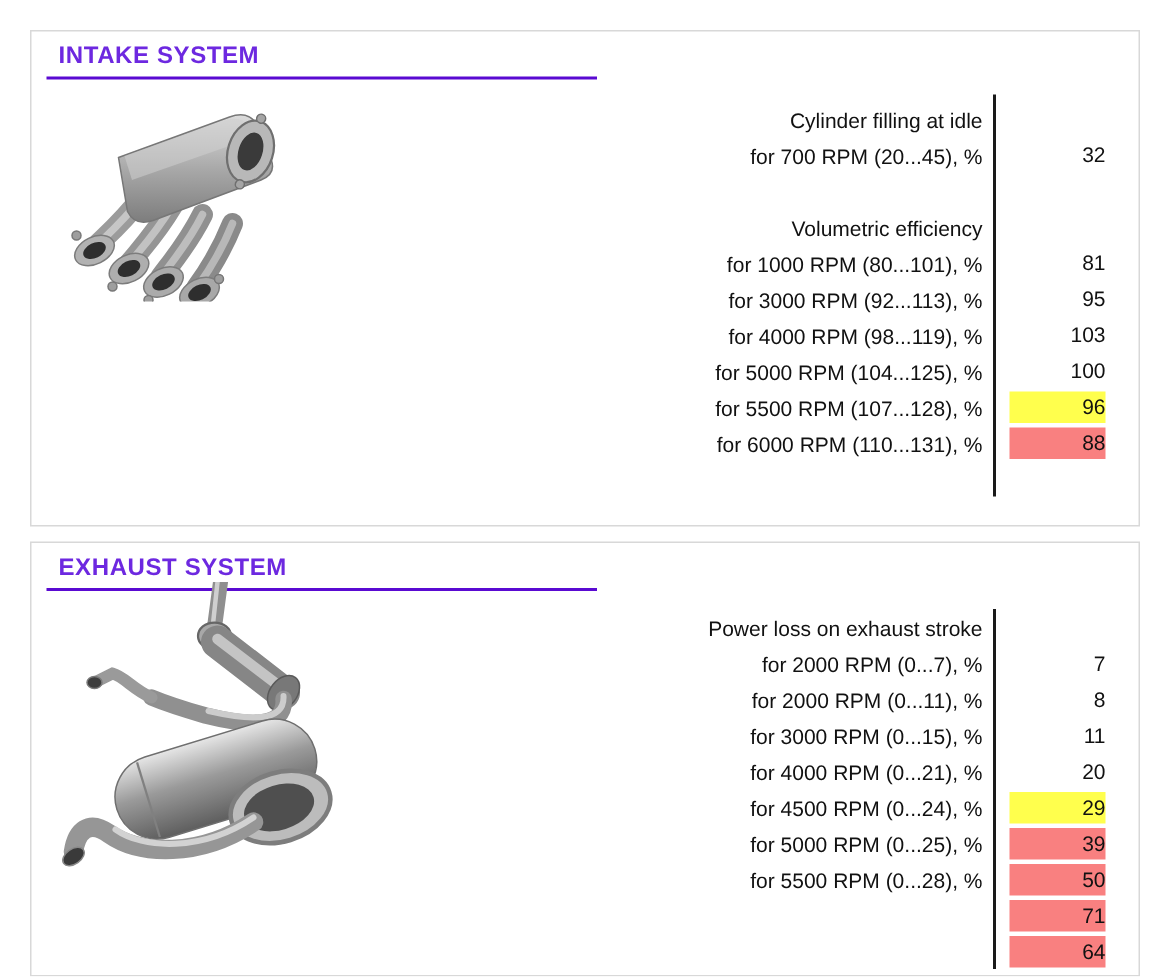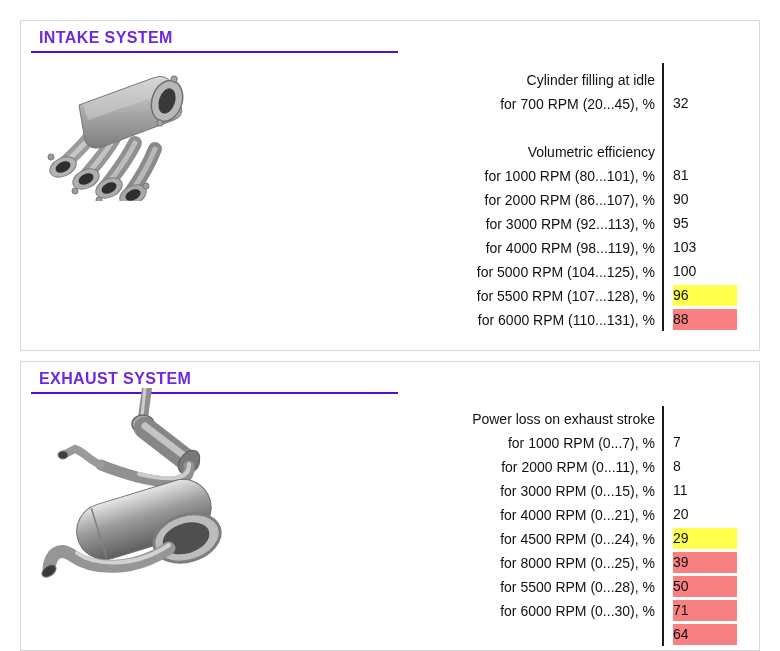--- a/index.html
+++ b/index.html
@@ -41,21 +41,21 @@
 
   .row { position: relative; height: 24px; }
   .lab {
     position: absolute; left: 0; top: 0; width: 634px; height: 24px;
     line-height: 24px; text-align: right;
     font-size: 14px; color: #111;
     white-space: nowrap;
   }
   .val {
     position: absolute; left: 652px; top: 1px; width: 64px; height: 21px;
-    line-height: 21px; text-align: left;
+    line-height: 21px; text-align: right;
     font-size: 14px; color: #111;
   }
   .hl-yellow { background: var(--highlight-yellow, #ffff4d); }
   .hl-red    { background: var(--highlight-red, #f98080); }
 
   .section-image { position: absolute; }
   #section-intake  .section-image { left: 26px; top: 50px; }
   #section-exhaust .section-image { left: 16px; top: 26px; }
 </style>
 </head>
@@ -139,24 +139,20 @@
           <div class="lab"></div>
         </div>
         <div class="row">
           <div class="lab">Volumetric efficiency</div>
         </div>
         <div class="row">
           <div class="lab">for 1000 RPM (80...101), %</div>
           <div class="val hl-none">81</div>
         </div>
         <div class="row">
-          <div class="lab">for 2000 RPM (86...107), %</div>
-          <div class="val hl-none">90</div>
-        </div>
-        <div class="row">
           <div class="lab">for 3000 RPM (92...113), %</div>
           <div class="val hl-none">95</div>
         </div>
         <div class="row">
           <div class="lab">for 4000 RPM (98...119), %</div>
           <div class="val hl-none">103</div>
         </div>
         <div class="row">
           <div class="lab">for 5000 RPM (104...125), %</div>
           <div class="val hl-none">100</div>
@@ -219,49 +215,48 @@
         <ellipse cx="12" cy="183" rx="8" ry="5" transform="rotate(-35 12 183)" fill="#3a3a3a" stroke="#888"></ellipse>
       </g>
     </svg>
 
     <div class="divider"></div>
     <div class="rows">
         <div class="row">
           <div class="lab">Power loss on exhaust stroke</div>
         </div>
         <div class="row">
-          <div class="lab">for 1000 RPM (0...7), %</div>
+          <div class="lab">for 2000 RPM (0...7), %</div>
           <div class="val hl-none">7</div>
         </div>
         <div class="row">
           <div class="lab">for 2000 RPM (0...11), %</div>
           <div class="val hl-none">8</div>
         </div>
         <div class="row">
           <div class="lab">for 3000 RPM (0...15), %</div>
           <div class="val hl-none">11</div>
         </div>
         <div class="row">
           <div class="lab">for 4000 RPM (0...21), %</div>
           <div class="val hl-none">20</div>
         </div>
         <div class="row">
           <div class="lab">for 4500 RPM (0...24), %</div>
           <div class="val hl-yellow">29</div>
         </div>
         <div class="row">
-          <div class="lab">for 8000 RPM (0...25), %</div>
+          <div class="lab">for 5000 RPM (0...25), %</div>
           <div class="val hl-red">39</div>
         </div>
         <div class="row">
           <div class="lab">for 5500 RPM (0...28), %</div>
           <div class="val hl-red">50</div>
         </div>
         <div class="row">
-          <div class="lab">for 6000 RPM (0...30), %</div>
           <div class="val hl-red">71</div>
         </div>
         <div class="row">
           <div class="val hl-red">64</div>
         </div>
       </div>
   </div>
 
 </div>
 

